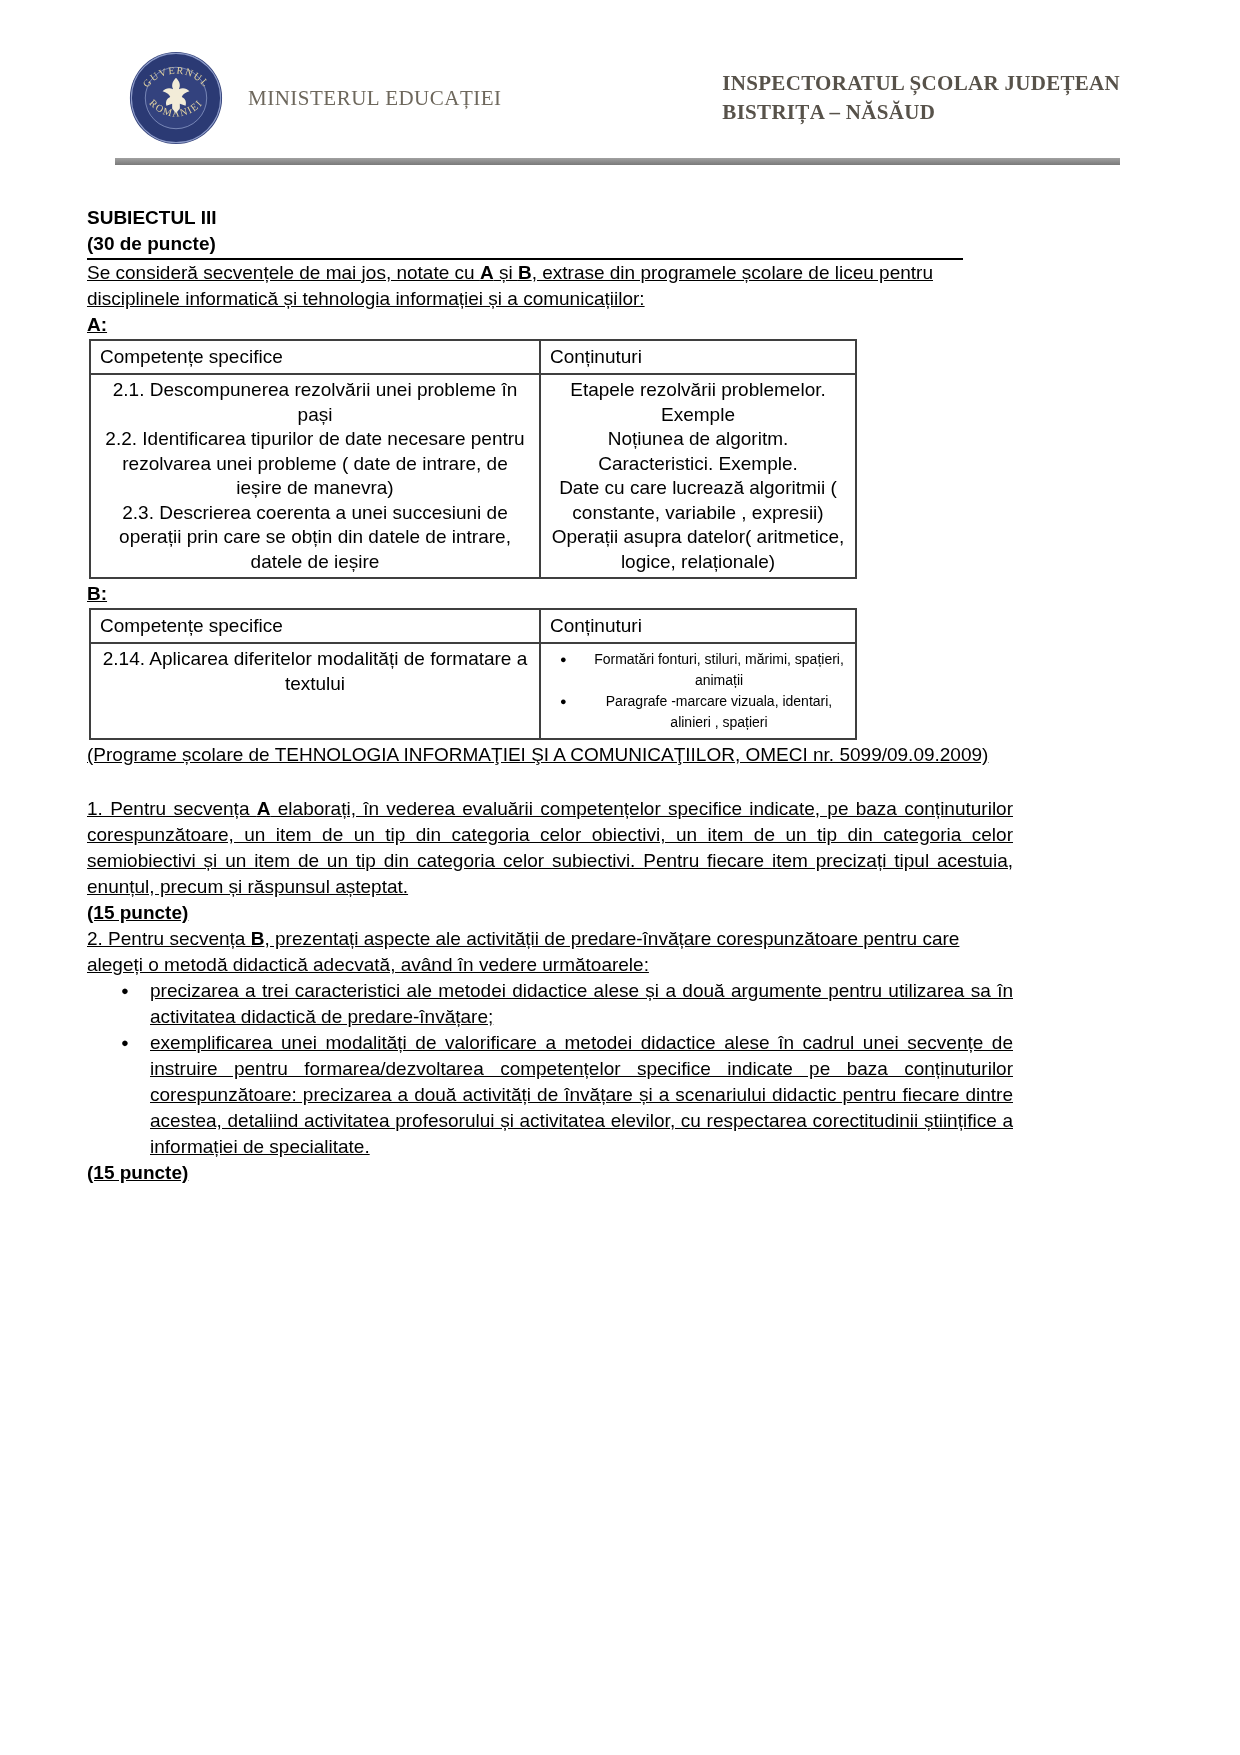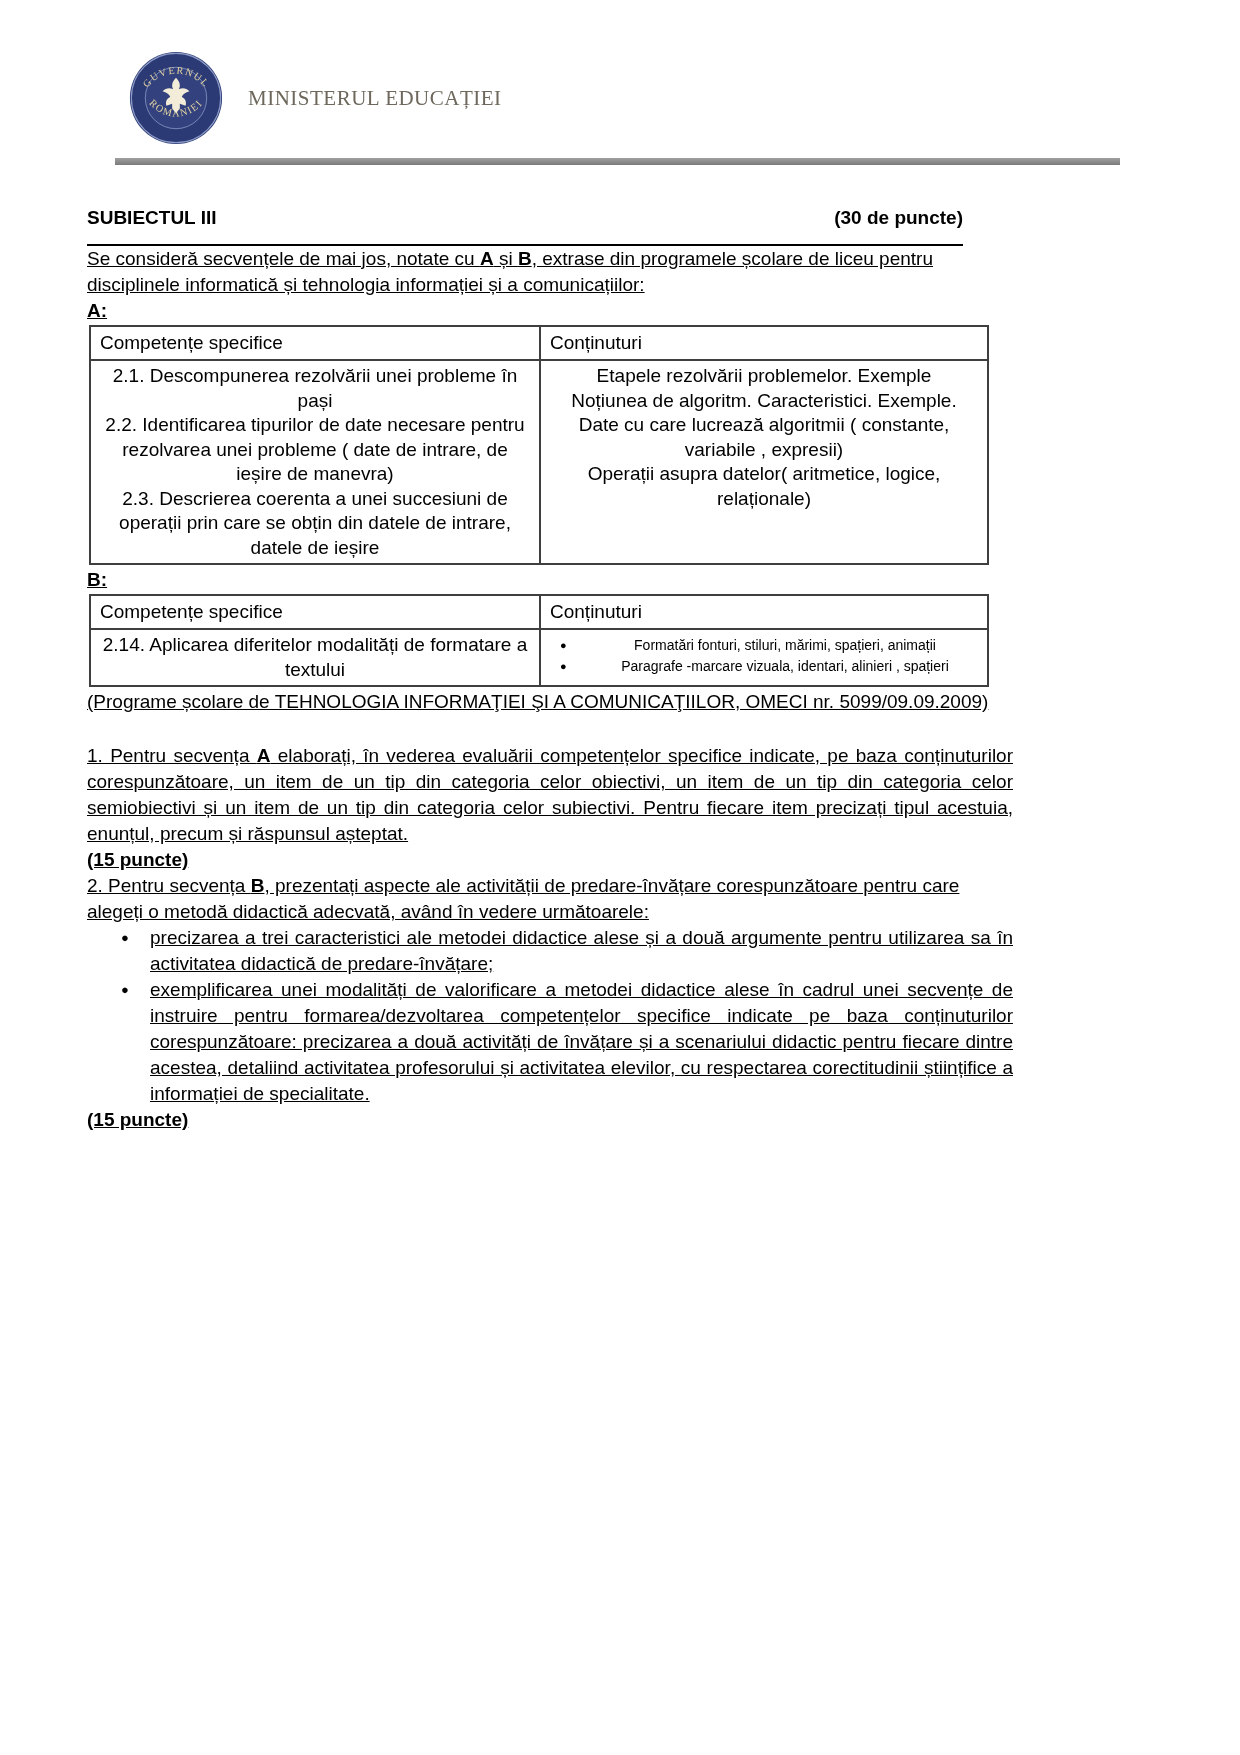--- a/index.html
+++ b/index.html
@@ -29,26 +29,26 @@
   .rule { height: 7px; margin: 12px 120px 0 115px;
     background: linear-gradient(#a0a0a0, #7a7a7a); }
 
   
   .content { margin: 40px 227px 0 87px; }
   p { margin: 0; text-decoration: underline; }
 
   .title-row {
     display: flex; justify-content: space-between;
     font-weight: bold; border-bottom: 2px solid #000;
-    margin-right: 50px; padding-bottom: 13px;
+    margin-right: 50px; padding-bottom: 1px; flex-direction: column;
   }
 
   .label { font-weight: bold; }
 
-  table.grid { border-collapse: collapse; width: 900px; margin: 1px 0 2px 2px; }
+  table.grid { border-collapse: collapse; width: 768px; margin: 1px 0 2px 2px; }
   table.grid th, table.grid td {
     border: 2px solid #3f3f3f; padding: 3px 9px;
     text-align: left; vertical-align: top; font-weight: normal;
   }
   table.grid td { line-height: 24.5px; text-align: center; }
   .c1 { width: 450px; }
   .pre { white-space: pre-line; }
 
   .tb-list { margin: 2px 0; padding: 0; list-style: none;
     font-size: 14px; line-height: 21px; }
@@ -79,20 +79,24 @@
       </defs>
       <text font-size="10.5" fill="#e4d4a0" font-family="Liberation Serif, serif" letter-spacing="1.5">
         <textPath href="#arcTop" xlink:href="#arcTop" startOffset="50%" text-anchor="middle">GUVERNUL</textPath>
       </text>
       <text font-size="10.5" fill="#e4d4a0" font-family="Liberation Serif, serif" letter-spacing="1.5">
         <textPath href="#arcBot" xlink:href="#arcBot" startOffset="50%" text-anchor="middle">ROMÂNIEI</textPath>
       </text>
       <path d="M50 29 C46 33 45 37 47 41 C43 39 39 40 36 43 C40 44 43 46 44 49 C40 51 39 54 40 58 L46 56 L46 61 L50 66 L54 61 L54 56 L60 58 C61 54 60 51 56 49 C57 46 60 44 64 43 C61 40 57 39 53 41 C55 37 54 33 50 29 Z" fill="#f2ecd8"></path>
     </svg>
     <div class="ministry">MINISTERUL EDUCAȚIEI</div>
+    <div class="inspectorate">
+      <div>INSPECTORATUL ȘCOLAR JUDEȚEAN</div>
+      <div>BISTRIȚA – NĂSĂUD</div>
+    </div>
   </div>
 
   <div class="rule"></div>
 
   <div class="content">
 
     <div class="title-row">
       <span>SUBIECTUL III</span>
       <span>(30 de puncte)</span>
     </div>

